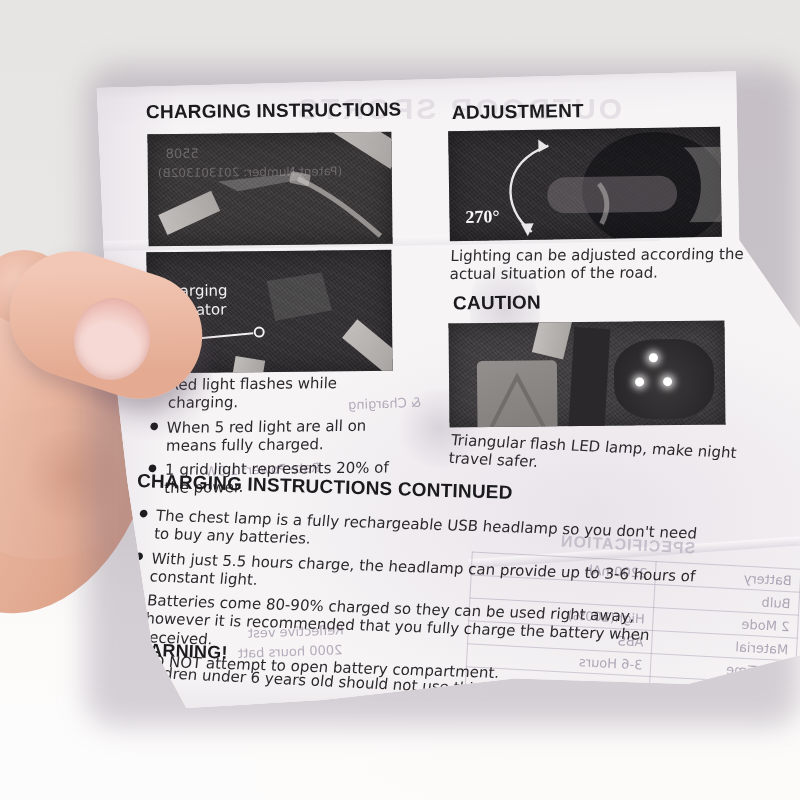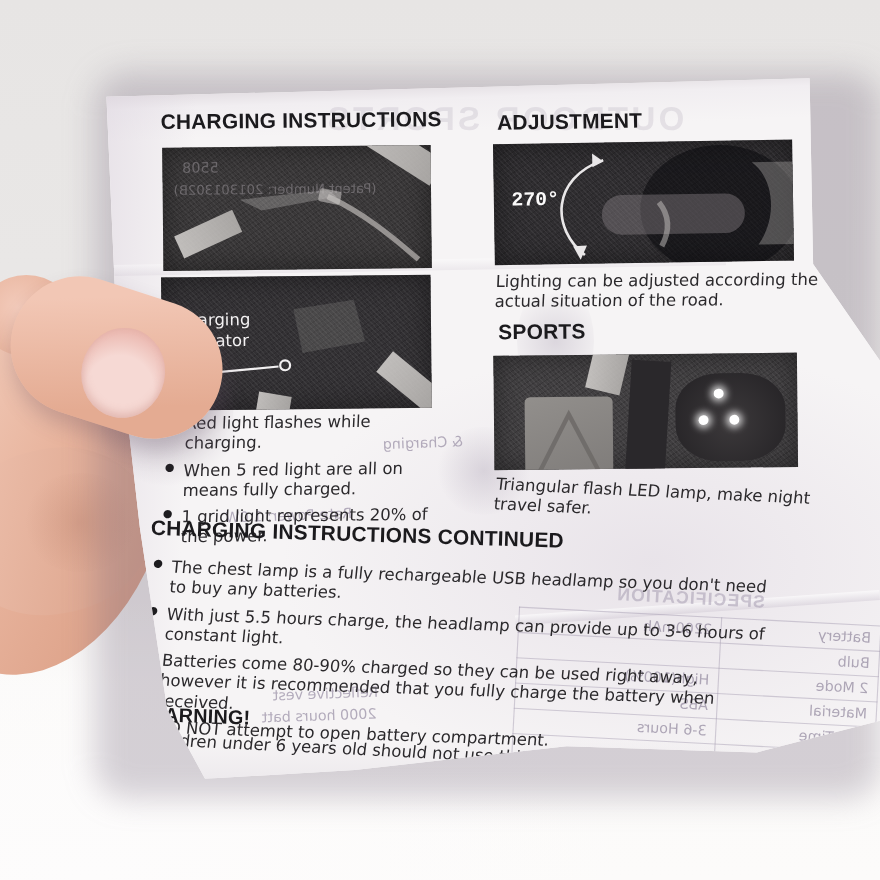--- a/index.html
+++ b/index.html
@@ -61,22 +61,22 @@
   
   .photo{background-color:#3a3839;overflow:hidden;
     background-image:
       repeating-linear-gradient(47deg, rgba(255,255,255,.05) 0 1px, transparent 1px 3px),
       repeating-linear-gradient(-33deg, rgba(0,0,0,.14) 0 1px, transparent 1px 4px);
     box-shadow:inset 0 0 26px rgba(0,0,0,.45);}
   .photo .abs{position:absolute;}
   .strap{background:linear-gradient(90deg,#d8d5d2,#bcb9b6);opacity:.85;}
   .faint-mirror{transform:scaleX(-1);color:rgba(150,143,150,.55);white-space:nowrap;}
   .photo-label{color:#f4f2f3;font-size:15px;line-height:1.25;}
-  .angle-label{color:#fbfafa;font-family:Liberation Mono, monospace;
-    font-weight:bold;font-size:18px;}
+  .angle-label{color:#fbfafa;font-family:Liberation Serif, serif;
+    font-weight:bold;font-size:18px;margin-top:34px;}
   .led{width:9px;height:9px;border-radius:50%;background:#fff;
     box-shadow:0 0 7px 3px rgba(255,255,255,.75);}
 
   
   .bleed{color:rgba(158,148,168,.55);transform-origin:center;}
   .mirror{transform:scaleX(-1);}
   .bleed-title{font-family:"Liberation Sans",sans-serif;font-weight:bold;font-size:30px;
     letter-spacing:3px;color:rgba(165,155,175,.22);white-space:nowrap;}
   .spec-table{border-collapse:collapse;font-size:13px;color:rgba(150,140,162,.75);width:330px;}
   .spec-table td{border:1px solid rgba(160,150,172,.45);height:22px;padding:0 8px;}
@@ -183,21 +183,21 @@
         <polygon points="82,102 72,92 86,90" fill="#e9e7e8" transform="rotate(-110 80 97)"></polygon>
         <ellipse cx="205" cy="62" rx="72" ry="58" fill="rgba(10,10,12,.55)"></ellipse>
         <rect x="98" y="48" width="130" height="36" rx="18" fill="rgba(130,125,128,.45)"></rect>
         <path d="M235 20 C 255 35, 258 70, 240 95 L 272 95 L 272 20 Z" fill="rgba(190,186,184,.35)"></path>
         <path d="M150 55 q 14 18 2 40" stroke="rgba(200,196,194,.5)" stroke-width="5" fill="none"></path>
       </svg>
     </div>
 
     <div class="abs body-txt" style="left:451px;top:247px;width:300px;transform:rotate(-0.4deg) skewX(-3deg);">Lighting can be adjusted according the actual situation of the road.</div>
 
-    <div class="abs h1" style="left:453px;top:292px;transform:rotate(-0.6deg);">SPORTS</div>
+    <div class="abs h1" style="left:453px;top:292px;transform:rotate(-0.6deg);">CAUTION</div>
 
     <div class="abs photo" style="left:449px;top:322px;width:276px;height:104px;transform:rotate(-0.6deg);background-color:#413f41;">
       <div class="abs" style="left:28px;top:38px;width:80px;height:92px;background:linear-gradient(160deg,#928f8c,#7b7876);border-radius:5px;">
         <svg width="80" height="92">
           <polygon points="40,16 68,70 12,70" fill="none" stroke="rgba(110,106,104,.9)" stroke-width="4"></polygon>
         </svg>
       </div>
       <div class="abs strap" style="left:88px;top:-10px;width:32px;height:44px;transform:rotate(14deg);"></div>
       <div class="abs" style="left:122px;top:6px;width:36px;height:110px;background:#2a282b;transform:rotate(4deg);"></div>
       <div class="abs" style="left:165px;top:18px;width:100px;height:80px;background:radial-gradient(circle at 50% 55%,#3c393b,#232124);border-radius:40%;"></div>

